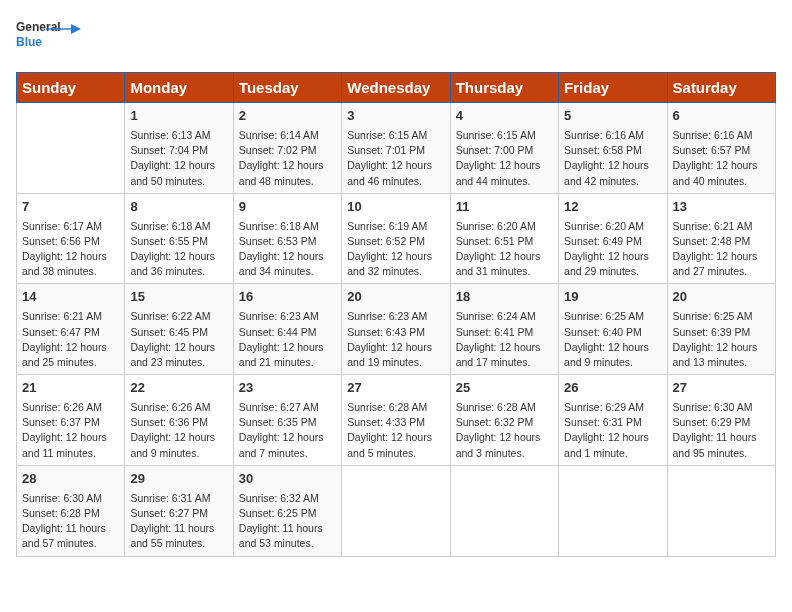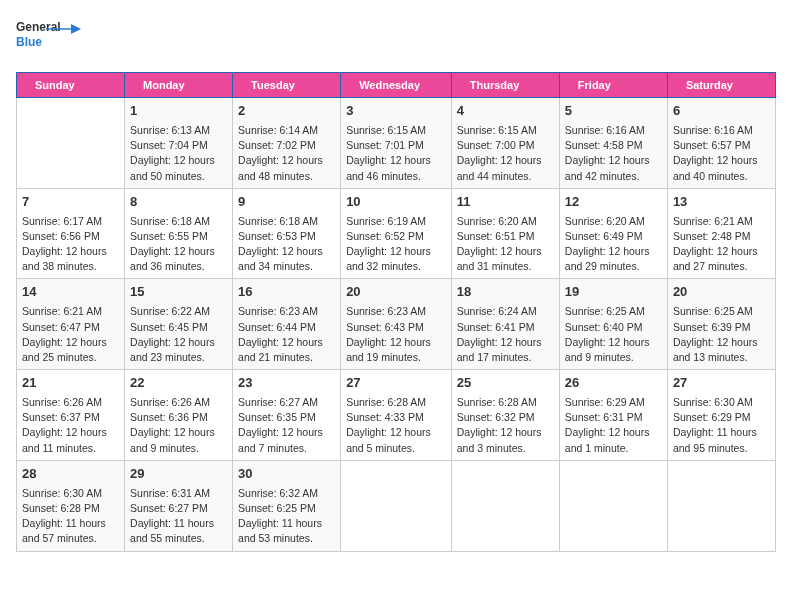--- a/index.html
+++ b/index.html
@@ -32,25 +32,25 @@
     .location-title {
       font-size: 15px;
       color: #555;
     }
     table {
       width: 100%;
       border-collapse: collapse;
       font-size: 10.5px;
     }
     thead tr th {
-      background-color: #ec4899;
+      background-color: #c2410c;
       color: #fff;
       text-align: left;
-      padding: 6px 18px;
-      font-size: 11px;
+      padding: 6px 5px;
+      font-size: 15px;
       font-weight: bold;
       border: 1px solid #2065b0;
     }
     tbody tr td {
       border: 1px solid #ccc;
       padding: 4px 5px;
       vertical-align: top;
       min-height: 70px;
       height: 82px;
       color: #333;
@@ -129,21 +129,21 @@
         <td>
           <span class="day-num">4</span>
           <div>Sunrise: 6:15 AM</div>
           <div>Sunset: 7:00 PM</div>
           <div>Daylight: 12 hours</div>
           <div>and 44 minutes.</div>
         </td>
         <td>
           <span class="day-num">5</span>
           <div>Sunrise: 6:16 AM</div>
-          <div>Sunset: 4:58 PM</div>
+          <div>Sunset: 6:58 PM</div>
           <div>Daylight: 12 hours</div>
           <div>and 42 minutes.</div>
         </td>
         <td>
           <span class="day-num">6</span>
           <div>Sunrise: 6:16 AM</div>
           <div>Sunset: 6:57 PM</div>
           <div>Daylight: 12 hours</div>
           <div>and 40 minutes.</div>
         </td>

